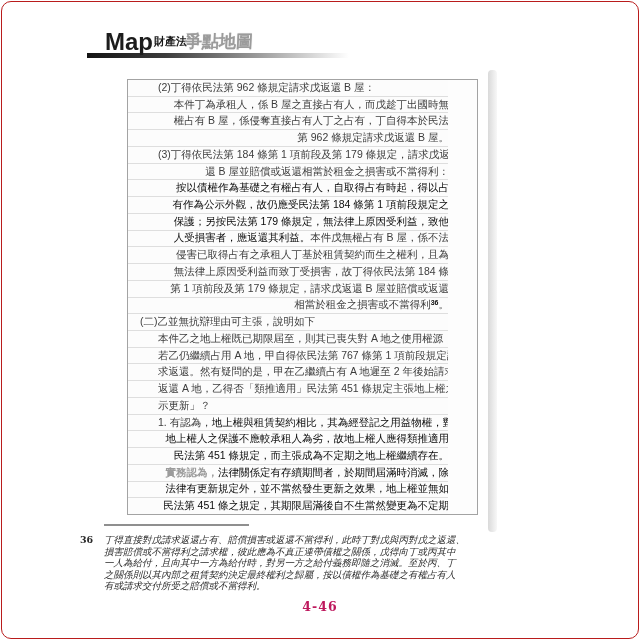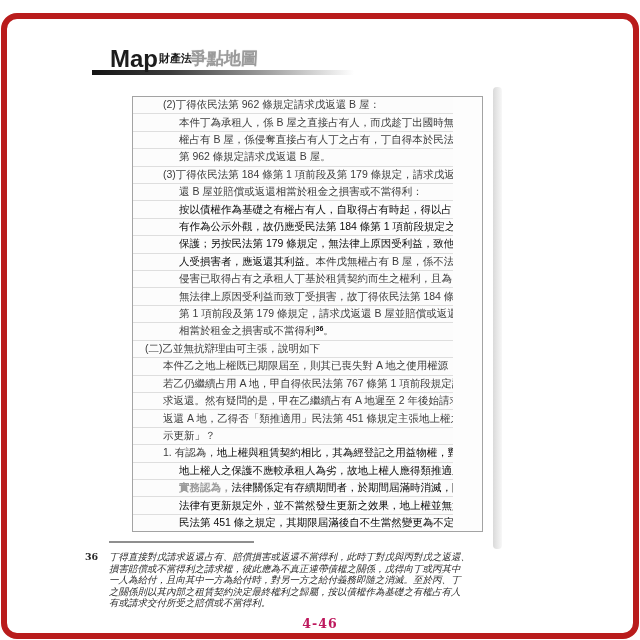--- a/index.html
+++ b/index.html
@@ -5,24 +5,23 @@
   html,body{margin:0;padding:0;}
   body{
     width:640px;height:640px;
     background:#ffffff;
     font-family:"Liberation Sans", sans-serif;
     position:relative;
     overflow:hidden;
   }
   .page{
     position:absolute; inset:1px;
-    border:6px solid #b91c1c;
-    border-radius:16px;
+    border:1px solid #b91c1c;
+    border-radius:10px;
     background:#ffffff;
-    margin-top:12px;
   }
   
   .logo{position:absolute; left:85px; top:26px; width:280px; height:34px;}
   .logo-bar{
     position:absolute; left:0; top:25px; width:262px; height:5px;
     background:linear-gradient(to right,#141414 0%,#3c3c3c 30%,#9a9a9a 65%,rgba(220,220,220,0) 100%);
   }
   .logo-map{
     position:absolute; left:18px; top:0px;
     font-size:24px; font-weight:bold; color:#1c1c1c; letter-spacing:0px;
@@ -54,21 +53,21 @@
     flex:1 1 0;
     border-bottom:1px solid #dedede;
     display:flex; align-items:center;
     white-space:nowrap; overflow:hidden;
     font-size:10.5px; color:#3c3c3c;
     background:#fcfcfc;
   }
   .doc-row:last-child{border-bottom:none;}
   .ind-0{padding-left:12px;}
   .ind-1{padding-left:30px;}
-  .ind-2{padding-left:46px;}
+  .ind-2{padding-left:46px;justify-content:flex-end;}
   .seg-r{color:#3c3c3c; font-weight:normal;}
   .seg-b{color:#0a0a0a; font-weight:normal;}
   .seg-g{color:#9c9c9c; font-weight:bold;}
   .seg-sup{color:#0a0a0a; font-size:7px; vertical-align:super; line-height:1; position:relative; top:-3px; font-weight:bold;}
   .side-col{
     position:absolute; right:0; top:0; bottom:0; width:29px; background:#fdfdfd;
   }
   
   .page-curl{
     position:absolute; left:486px; top:68px; width:9px; height:462px;
@@ -173,20 +172,23 @@
         </div>
         <div class="doc-row ind-1">
           <span class="seg-r">示更新」？</span>
         </div>
         <div class="doc-row ind-1">
           <span class="seg-r">1. 有認為，</span>
           <span class="seg-b">地上權與租賃契約相比，其為經登記之用益物權，對</span>
         </div>
         <div class="doc-row ind-2">
           <span class="seg-b">地上權人之保護不應較承租人為劣，故地上權人應得類推適用</span>
+        </div>
+        <div class="doc-row ind-2">
+          <span class="seg-b">民法第 451 條規定，而主張成為不定期之地上權繼續存在。</span>
         </div>
         <div class="doc-row ind-2">
           <span class="seg-g">實務認為，</span>
           <span class="seg-b">法律關係定有存續期間者，於期間屆滿時消滅，除</span>
         </div>
         <div class="doc-row ind-2">
           <span class="seg-b">法律有更新規定外，並不當然發生更新之效果，地上權並無如</span>
         </div>
         <div class="doc-row ind-2">
           <span class="seg-b">民法第 451 條之規定，其期限屆滿後自不生當然變更為不定期</span>

